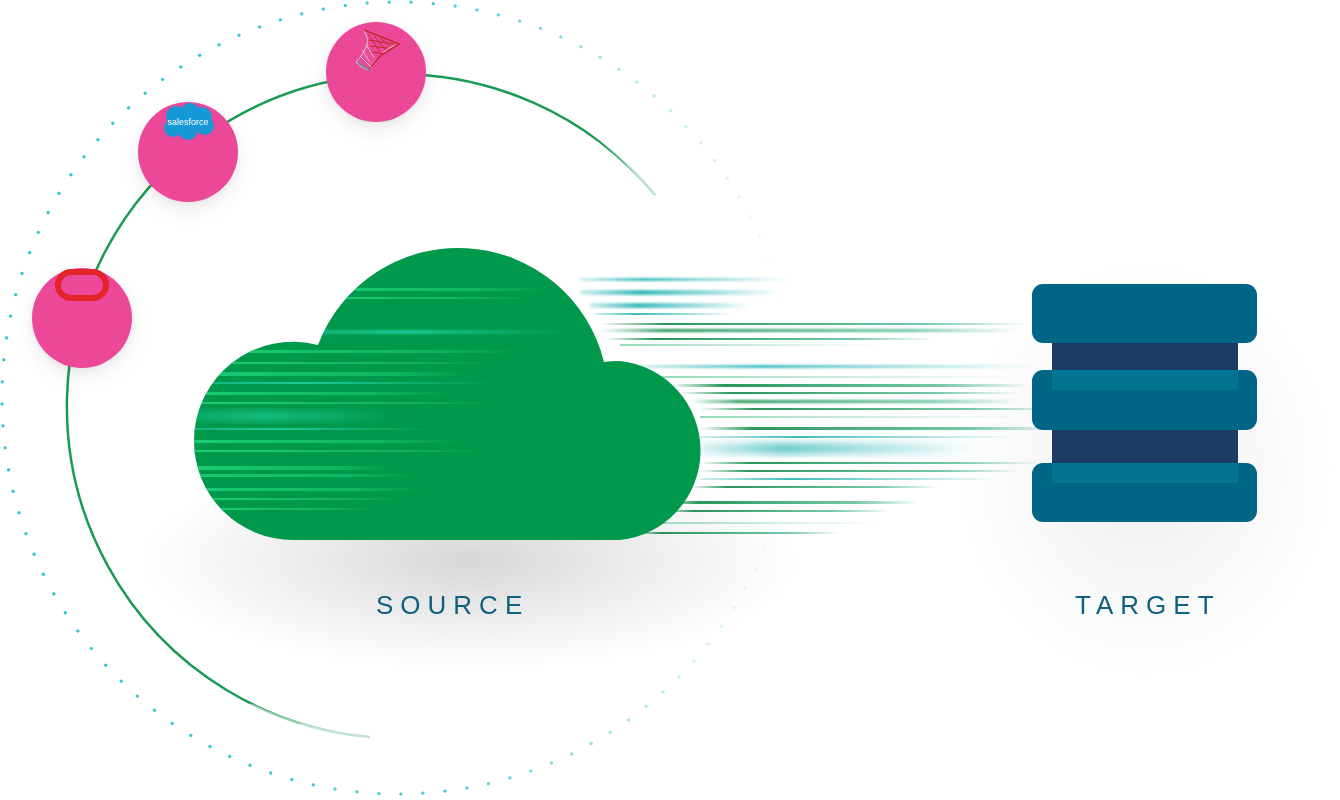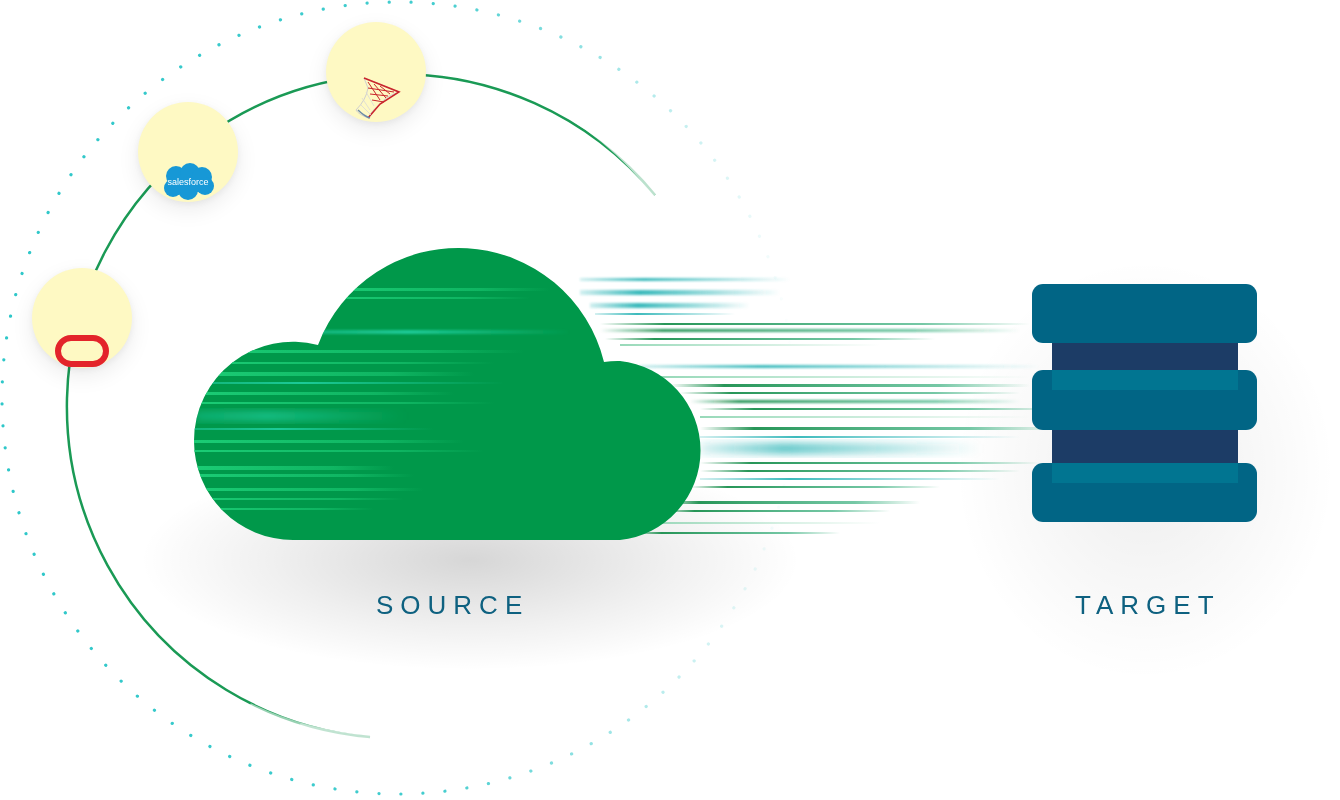--- a/index.html
+++ b/index.html
@@ -5,23 +5,23 @@
   html, body { margin: 0; padding: 0; }
   body {
     width: 1340px; height: 800px; overflow: hidden; position: relative;
     background: #ffffff;
     font-family: "Liberation Sans", sans-serif;
   }
   .stage { position: absolute; left: 0; top: 0; width: 1340px; height: 800px; }
   svg.scene { position: absolute; left: 0; top: 0; }
   .bubble {
     position: absolute; width: 100px; height: 100px; border-radius: 50%;
-    background: #fef9c3;
+    background: #ec4899;
     box-shadow: 0 8px 22px rgba(0,0,0,0.08), 0 2px 6px rgba(0,0,0,0.05);
-    display: flex; align-items: flex-end; justify-content: center;
+    display: flex; align-items: flex-start; justify-content: center;
   }
   .bubble svg { display: block; }
   .label {
     position: absolute; color: #0e6180; font-size: 26px; letter-spacing: 7px;
     font-family: "Liberation Sans", sans-serif; font-weight: 400;
   }
   .sf-text { font-family: "Liberation Sans", sans-serif; }
 </style>
 </head>
 <body>

